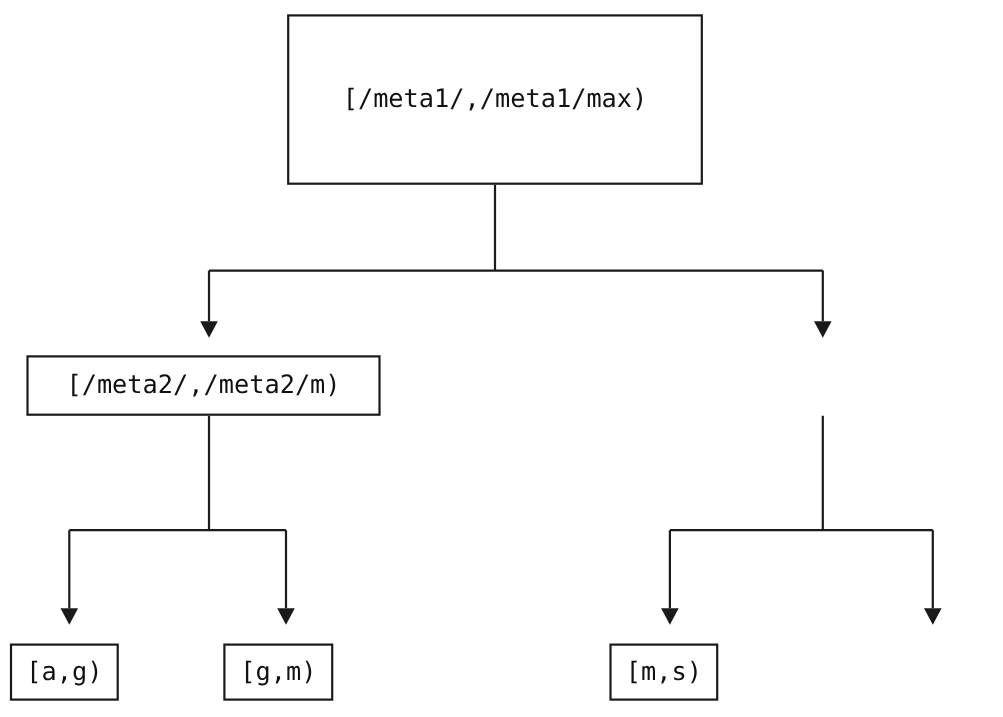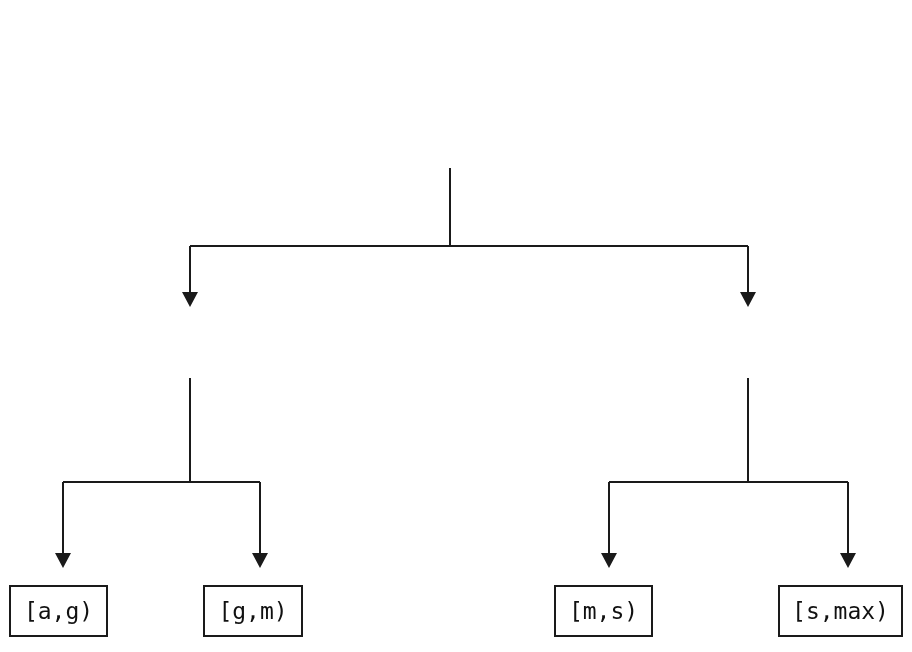--- a/index.html
+++ b/index.html
@@ -62,24 +62,25 @@
     <g fill="#1a1a1a" stroke="none">
       <polygon points="182,292 198,292 190,307"></polygon>
       <polygon points="740,292 756,292 748,307"></polygon>
       <polygon points="55,553 71,553 63,568"></polygon>
       <polygon points="252,553 268,553 260,568"></polygon>
       <polygon points="601,553 617,553 609,568"></polygon>
       <polygon points="840,553 856,553 848,568"></polygon>
     </g>
   </svg>
 
+  <div class="node" style="left:261px; top:13px; width:378px; height:155px;">[/meta1/,/meta1/max)</div>
 
+  <div class="node" style="left:24px; top:323px; width:322px; height:55px;">[/meta2/,/meta2/m)</div>
 
 
   <div class="node" style="left:9px; top:585px; width:99px; height:52px;">[a,g)</div>
 
   <div class="node" style="left:554px; top:585px; width:99px; height:52px;">[m,s)</div>
 
   <div class="node" style="left:203px; top:585px; width:100px; height:52px;">[g,m)</div>
 
-  <div class="node" style="left:778px; top:585px; width:125px; height:52px;">[s,max)</div>
 
 </div>
 
 </body></html>

